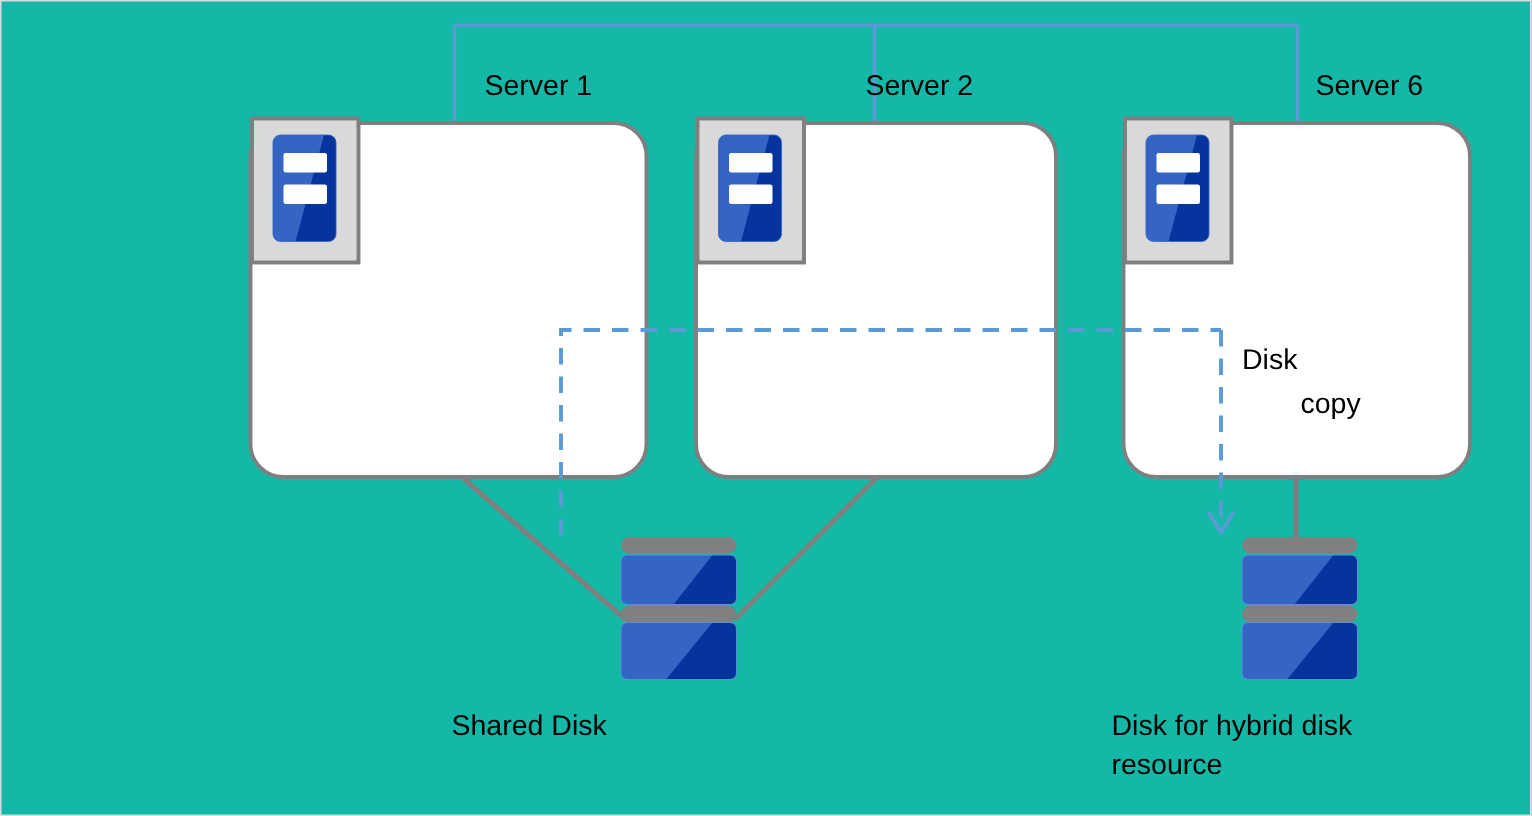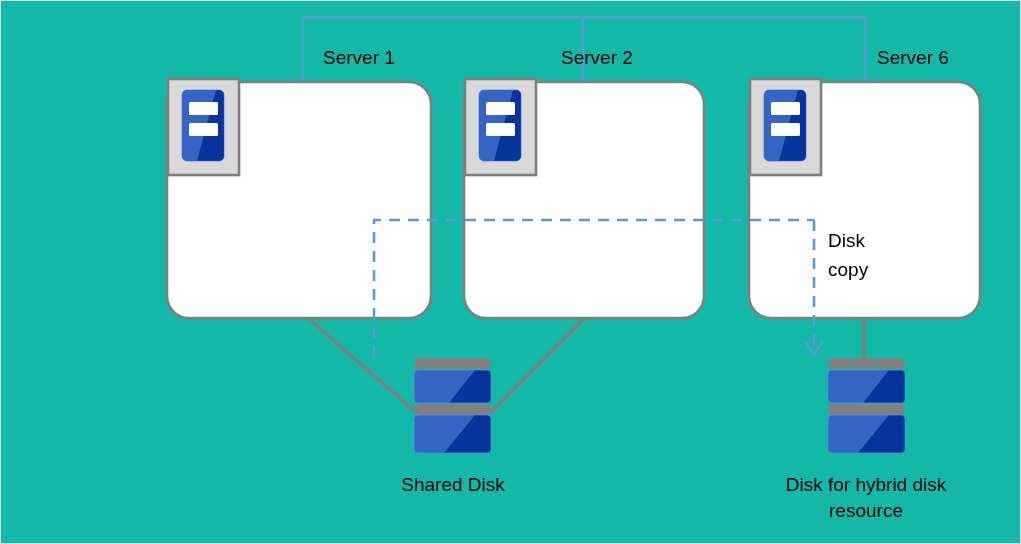--- a/index.html
+++ b/index.html
@@ -33,21 +33,21 @@
     font-family: "Liberation Sans", sans-serif;
     font-size: 19px;
     line-height: 25px;
     white-space: pre;
     user-select: none;
   }
   .label-server { font-size: 19px; }
   .label-fullcopy { font-size: 19px; line-height: 30px; }
   .caption {
     position: absolute;
-    text-align: center;
+    text-align: left;
     font-size: 19px;
     line-height: 26px;
     color: #000000;
     white-space: pre-line;
   }
 </style>
 </head>
 <body>
 
 <div id="canvas">
@@ -172,25 +172,25 @@
       <g clip-path="url(#clipDiskB2)">
         <rect x="827" y="414" width="77" height="38" fill="#3465c4"></rect>
         <path d="M904 414 L904 452 L857 452 L888 414 Z" fill="#06349c"></path>
       </g>
       <rect x="827" y="414" width="77" height="38" rx="4" fill="none" stroke="#5b8fd9" stroke-width="0.7"></rect>
     </g>
   </svg>
 
   <div class="label label-server" style="left:322px; top:44px;">Server 1</div>
 
-  <div class="label label-server" style="left:560px; top:44px;">Server 2</div>
+  <div class="label label-server" style="left:576px; top:44px;">Server 2</div>
 
   <div class="label label-server" style="left:876px; top:44px;">Server 6</div>
 
   <div class="label label-fullcopy" style="left:827px; top:225px;">Disk</div>
-  <div class="label label-fullcopy" style="left:827px; top:254px;text-align:right;">copy</div>
+  <div class="label label-fullcopy" style="left:866px; top:254px;text-align:right;">copy</div>
 
   <div class="caption" style="left:300px; top:471px; width:304px;">Shared Disk</div>
 
   <div class="caption" style="left:740px; top:471px; width:250px;">Disk for hybrid disk</div>
   <div class="caption" style="left:740px; top:497px; width:250px;">resource</div>
 
 </div>
 
 </body></html>

